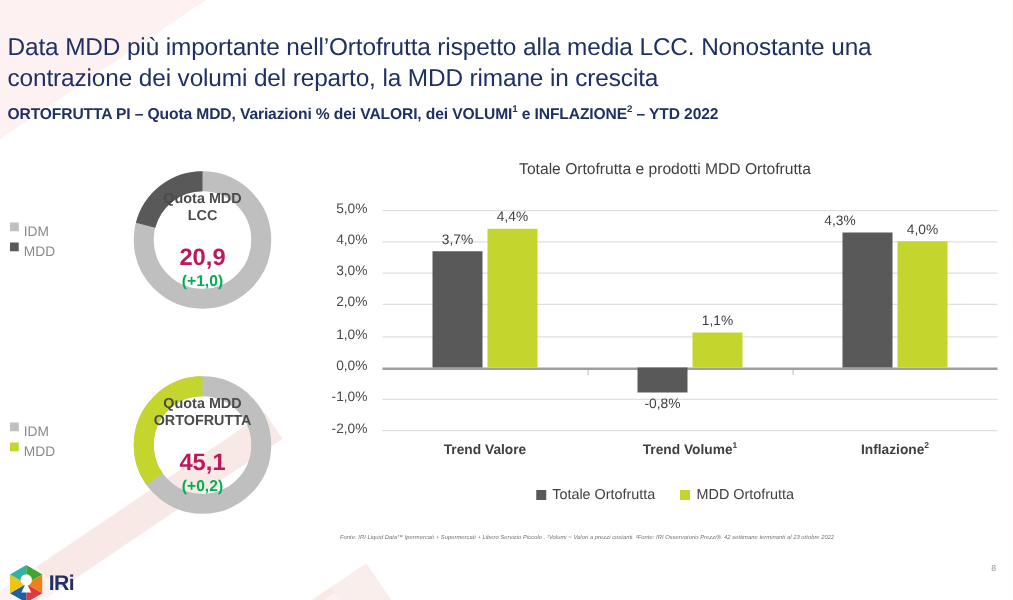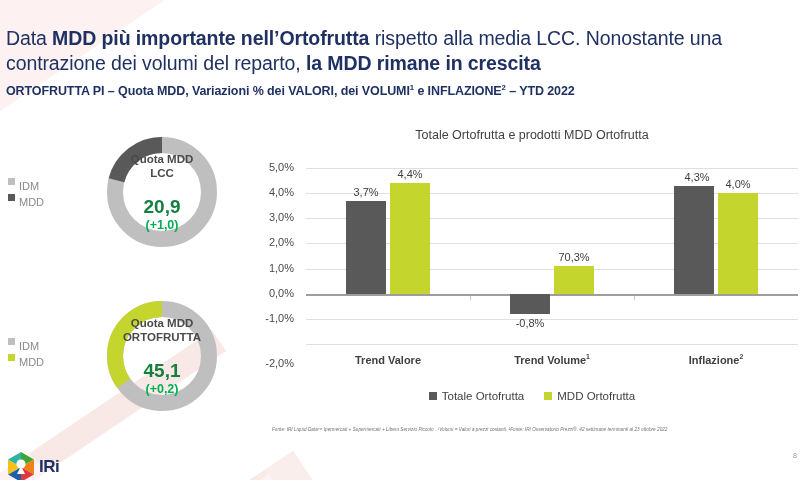--- a/index.html
+++ b/index.html
@@ -21,41 +21,41 @@
   .wb2{width:1000px;height:120px;left:-180px;top:300px;}
   .wb3{width:700px;height:420px;left:230px;top:40px;transform:rotate(-34deg);}
   .wb4{width:900px;height:300px;left:120px;top:420px;}
   .wb5{width:420px;height:520px;left:640px;top:-130px;transform:rotate(-34deg);}
   
   .header{position:absolute;left:0;top:0;width:810px;z-index:5;}
   .title{
     position:absolute;left:6px;top:26px;width:790px;
     color:#1f3163;font-size:19.5px;line-height:25px;letter-spacing:-0.1px;
   }
-  .title b{font-weight:bold;margin-top:28px;}
+  .title b{font-weight:normal;margin-top:28px;}
   .subtitle{
     position:absolute;left:6px;top:84px;width:790px;
     color:#1f3163;font-size:12.5px;font-weight:bold;letter-spacing:-0.1px;
   }
   sup{font-size:.62em;vertical-align:super;line-height:0;}
   
   .donut-block{position:absolute;z-index:6;}
   .donut-legend{position:absolute;font-size:11px;color:#8a8a8a;line-height:16px;}
   .donut-legend .row{display:flex;align-items:flex-start;gap:4px;}
   .sw{width:7px;height:7px;display:inline-block;}
   .donut-wrap{position:absolute;width:120px;height:120px;}
   .donut-wrap svg{position:absolute;left:0;top:0;}
   .donut-center{
     position:absolute;left:0;top:0;width:120px;height:120px;
     display:flex;flex-direction:column;align-items:center;justify-content:center;
     text-align:center;
   }
   .dc-l1{font-size:11.5px;font-weight:bold;color:#4a4a4a;line-height:14px;}
   .dc-l2{font-size:11.5px;font-weight:bold;color:#4a4a4a;line-height:14px;}
-  .dc-val{font-size:19px;font-weight:bold;color:#15803d;line-height:23px;margin-top:15px;}
+  .dc-val{font-size:19px;font-weight:bold;color:#be185d;line-height:23px;margin-top:15px;}
   .dc-delta{font-size:12.5px;font-weight:bold;color:#00b050;line-height:15px;}
   
   .chart{position:absolute;left:258px;top:128px;width:548px;height:245px;z-index:6;}
   .chart-title{
     position:absolute;left:0;top:0;width:548px;text-align:center;
     font-size:12.5px;color:#3f3f3f;font-weight:normal;
   }
   .plot{position:absolute;left:48px;top:40px;width:492px;height:176px;}
   .gridline{position:absolute;left:0;width:492px;height:1px;background:#e2dedd;}
   .zeroline{position:absolute;left:0;width:492px;height:2px;background:#9e9e9e;}
@@ -173,36 +173,36 @@
       <div class="gridline" style="top: 50.2857px;"></div>
       <div class="ytick" style="top: 50.2857px;">3,0%</div>
       <div class="gridline" style="top: 75.4286px;"></div>
       <div class="ytick" style="top: 75.4286px;">2,0%</div>
       <div class="gridline" style="top: 100.571px;"></div>
       <div class="ytick" style="top: 100.571px;">1,0%</div>
       <div class="ytick" style="top: 125.714px;">0,0%</div>
       <div class="gridline" style="top: 150.857px;"></div>
       <div class="ytick" style="top: 150.857px;">-1,0%</div>
       <div class="gridline" style="top: 176px;"></div>
-      <div class="ytick" style="top: 176px; margin-top: 20px;">-2,0%</div>
+      <div class="ytick" style="top: 176px;">-2,0%</div>
       <div class="zeroline" style="top: 125.714px;"></div>
       <div class="bar dark" style="left: 40px; top: 32.6857px; height: 93.0286px; background: rgb(89, 89, 89);"></div>
       <div class="bar-lab" style="left: 30px; top: 17.6857px;">3,7%</div>
       <div class="bar lime" style="left: 84px; top: 15.0857px; height: 110.629px; background: rgb(196, 214, 46);"></div>
       <div class="bar-lab" style="left: 74px; top: 0.0857142px;">4,4%</div>
       <div class="xtick" style="left: 7px;"><span>Trend Valore</span></div>
       <div class="minor-tick" style="left: 164px; top: 127.714px;"></div>
       <div class="bar dark" style="left: 204px; top: 125.714px; height: 20.1143px; background: rgb(89, 89, 89);"></div>
       <div class="bar-lab" style="left: 194px; top: 148.829px;">-0,8%</div>
       <div class="bar lime" style="left: 248px; top: 98.0571px; height: 27.6571px; background: rgb(196, 214, 46);"></div>
-      <div class="bar-lab" style="left: 238px; top: 83.0571px;">70,3%</div>
+      <div class="bar-lab" style="left: 238px; top: 83.0571px;">1,1%</div>
       <div class="xtick" style="left: 171px;"><span>Trend Volume</span><sup>1</sup></div>
       <div class="minor-tick" style="left: 328px; top: 127.714px;"></div>
       <div class="bar dark" style="left: 368px; top: 17.6px; height: 108.114px; background: rgb(89, 89, 89);"></div>
-      <div class="bar-lab" style="left: 361px; top: 2.6px;">4,3%</div>
+      <div class="bar-lab" style="left: 336px; top: 2.6px;">4,3%</div>
       <div class="bar lime" style="left: 412px; top: 25.1429px; height: 100.571px; background: rgb(196, 214, 46);"></div>
       <div class="bar-lab" style="left: 402px; top: 10.1429px;">4,0%</div>
       <div class="xtick" style="left: 335px;"><span>Inflazione</span><sup>2</sup></div>
     </div>
   <div class="chart-legend" id="chart-legend-host">
       <div class="row">
         <span class="sw" style="background: rgb(89, 89, 89);"></span>
         <span>Totale Ortofrutta</span>
       </div>
       <div class="row">

